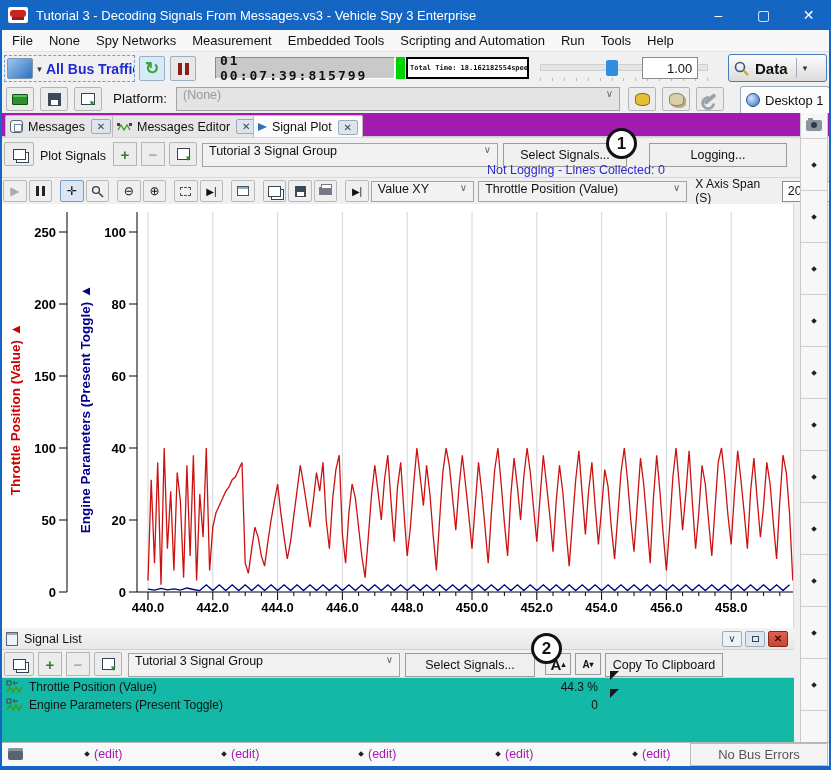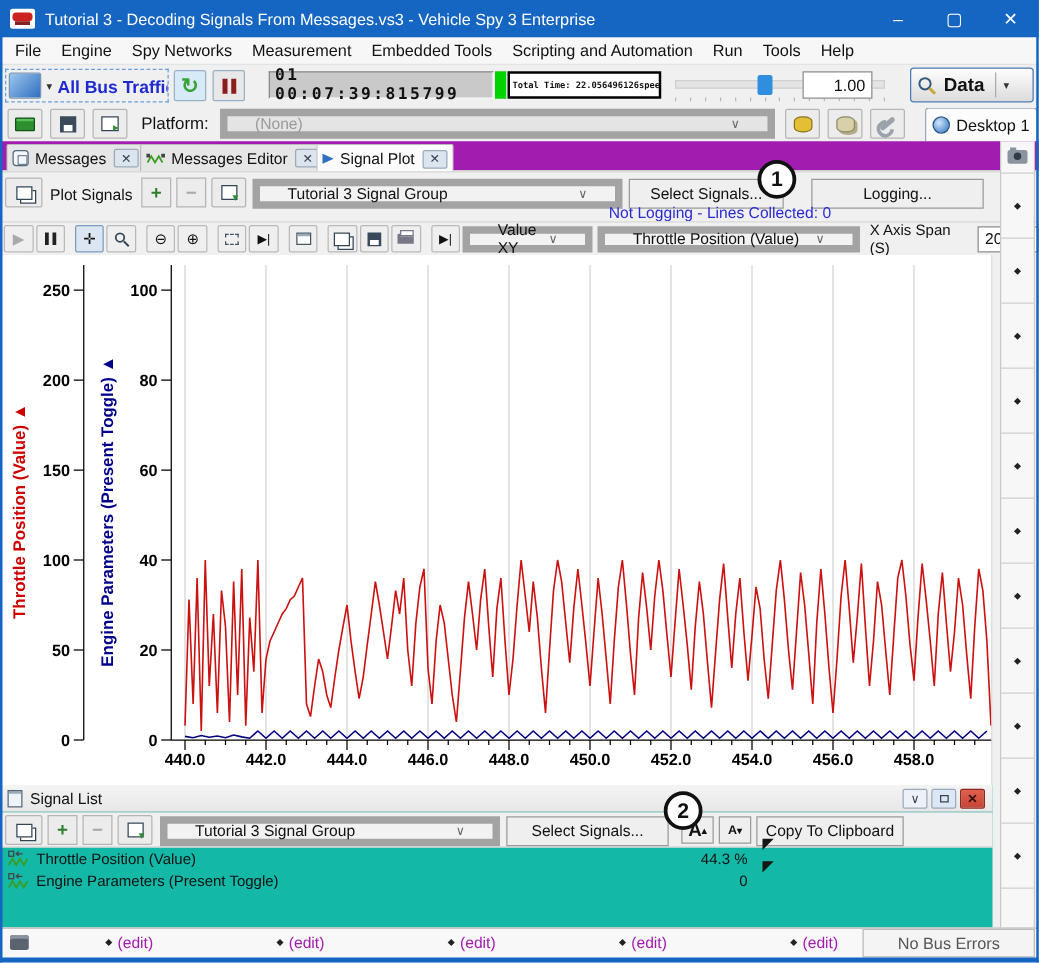--- a/index.html
+++ b/index.html
@@ -43,21 +43,21 @@
 .databtn .dd{margin-left:2px}
 
 .tb2{top:85px;height:28px;background:#f0f0f0}
 .icbtn{position:absolute;top:2px;width:28px;height:24px;border:1px solid #b5b5b5;background:#ececec;border-radius:2px;display:flex;align-items:center;justify-content:center}
 .ic-net{width:16px;height:11px;background:#2e8f2e;border:1px solid #145214;border-radius:1px;box-shadow:inset 0 2px 0 #57c257}
 .ic-floppy{width:13px;height:13px;background:#3a4a5a;position:relative}
 .ic-floppy::after{content:"";position:absolute;left:3px;bottom:1px;width:7px;height:5px;background:#fff}
 .ic-log{width:14px;height:12px;border:1px solid #345;background:#fff;position:relative}
 .ic-log::after{content:"▸";position:absolute;right:-1px;bottom:-3px;color:#2e8f2e;font-size:9px}
 .platlabel{position:absolute;left:113px;top:6px;font-size:13.5px}
-.combo{position:absolute;height:24px;border:6px solid #a3a3a3;background:#ececec;display:flex;align-items:center;padding:0 22px;font-size:12.5px}
+.combo{position:absolute;height:24px;border:1px solid #a3a3a3;background:#ececec;display:flex;align-items:flex-start;padding:0 6px;font-size:12.5px}
 .combo .chev{margin-left:auto;color:#666;font-size:10px}
 .combo.disabled{background:#e4e4e4;color:#9a9a9a}
 .ic-db{width:15px;height:13px;background:#e3bf35;border:1px solid #8a731c;border-radius:7px/4px}
 .ic-db2{width:15px;height:13px;background:#d9cfa8;border:1px solid #8a8a6a;border-radius:7px/4px;box-shadow:2px 2px 0 #b5ab84}
 .ic-wrench{width:14px;height:4px;background:#9aa3ad;border-radius:2px;transform:rotate(-40deg);position:relative}
 .ic-wrench::before{content:"";position:absolute;left:-4px;top:-3px;width:8px;height:8px;border:3px solid #9aa3ad;border-radius:50%;border-right-color:transparent}
 .desktoptab{position:absolute;left:740px;top:1px;width:90px;height:27px;background:#fcfcfc;border:1px solid #9aaabb;border-bottom:none;border-radius:3px 3px 0 0;display:flex;align-items:center;padding-left:5px;font-size:13px}
 .ic-globe{width:14px;height:14px;border-radius:50%;background:radial-gradient(circle at 35% 35%,#cfe6ff,#2f6fc0);border:1px solid #23527c;margin-right:5px}
 
 .tabs{top:113px;height:24px;background:#a21caf;border-bottom:1px solid #cfcfcf}
@@ -139,21 +139,21 @@
   <span class="title-text">Tutorial 3 - Decoding Signals From Messages.vs3 - Vehicle Spy 3 Enterprise</span>
   <span class="win-btns">
     <span class="win-btn">–</span>
     <span class="win-btn">▢</span>
     <span class="win-btn close">✕</span>
   </span>
 </div>
 
 <div class="row menubar" id="menubar">
     <span class="menu-item">File</span>
-    <span class="menu-item">Engine</span>
+    <span class="menu-item">None</span>
     <span class="menu-item">Spy Networks</span>
     <span class="menu-item">Measurement</span>
     <span class="menu-item">Embedded Tools</span>
     <span class="menu-item">Scripting and Automation</span>
     <span class="menu-item">Run</span>
     <span class="menu-item">Tools</span>
     <span class="menu-item">Help</span>
   </div>
 
 <div class="row tb1">
@@ -165,21 +165,21 @@
   <div class="sqbtn refresh">
       <span>↻</span>
     </div>
   <div class="sqbtn pause">
       <span class="pbar"></span>
       <span class="pbar"></span>
     </div>
   <div class="timer abs">01 00:07:39:815799</div>
   <div class="greenbar abs"></div>
   <div class="totalbox abs">
-    <span>Total Time: 22.056496126</span>
+    <span>Total Time: 18.162182554</span>
     <span>speed</span>
   </div>
   <div class="slider abs">
     <span class="track"></span>
     <span class="thumb"></span>
   </div>
   <div class="ticksrow abs" id="slider-ticks">
       <i></i>
       <i></i>
       <i></i>

